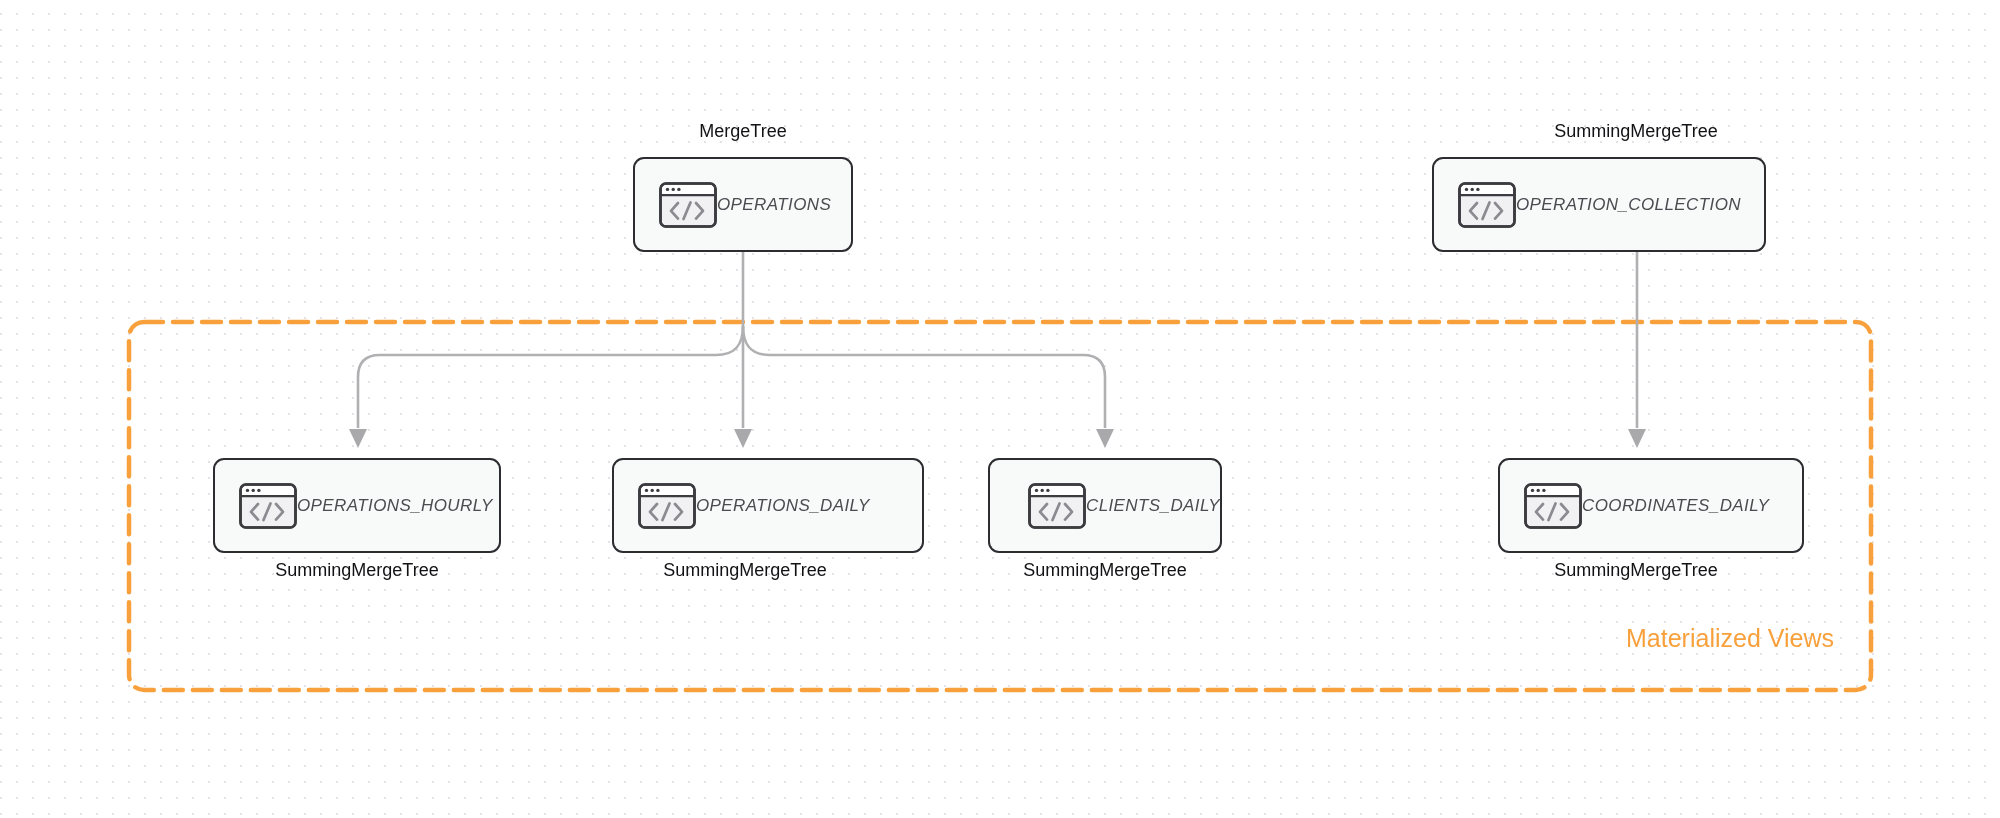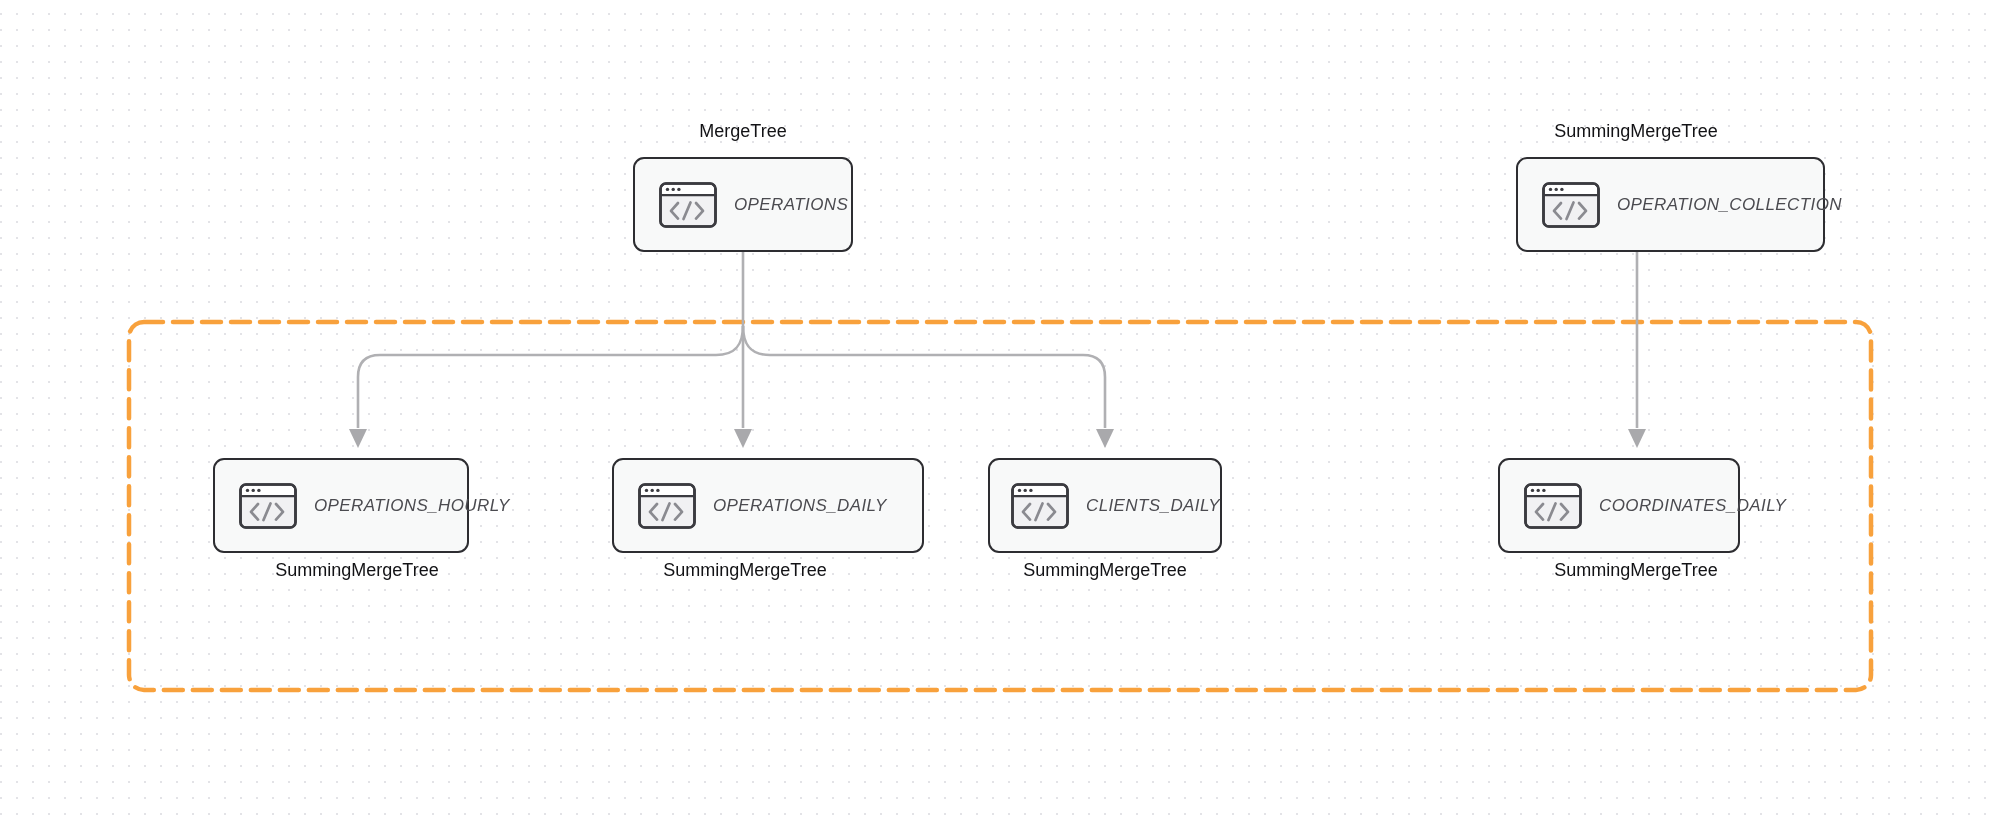--- a/index.html
+++ b/index.html
@@ -27,21 +27,20 @@
   .node {
     position: absolute;
     box-sizing: border-box;
     height: 95px;
     background: #f8f9f9;
     border: 2.5px solid #2d2d31;
     border-radius: 11px;
     display: flex;
     align-items: center;
     padding-left: 24px;
-    gap: 17px;
   }
   .node-title {
     font-style: italic;
     font-size: 17px;
     color: #4b4b50;
     letter-spacing: 0.4px;
     white-space: nowrap;
   }
   .icon {
     display: inline-flex;
@@ -89,58 +88,59 @@
   </svg>
 
   <div class="engine-label" style="left:623px; top:121px;">MergeTree</div>
   <div class="engine-label" style="left:1516px; top:121px;">SummingMergeTree</div>
 
   <div class="engine-label" style="left:237px; top:560px;">SummingMergeTree</div>
   <div class="engine-label" style="left:625px; top:560px;">SummingMergeTree</div>
   <div class="engine-label" style="left:985px; top:560px;">SummingMergeTree</div>
   <div class="engine-label" style="left:1516px; top:560px;">SummingMergeTree</div>
 
+  <div class="group-label">Materialized Views</div>
 
   <div class="node" style="left:633px; top:157px; width:220px;">
     <span class="icon">
       <svg width="58" height="46" viewBox="0 0 58 46" xmlns="http://www.w3.org/2000/svg">
         <rect x="1.5" y="1.5" width="55" height="43" rx="5.5" fill="#ffffff" stroke="#3b3b40" stroke-width="2.6"></rect>
         <rect x="3" y="13.5" width="52" height="29.5" rx="3" fill="#f1f1f3"></rect>
         <rect x="1.5" y="1.5" width="55" height="43" rx="5.5" fill="none" stroke="#3b3b40" stroke-width="2.6"></rect>
         <line x1="2" y1="13.2" x2="56" y2="13.2" stroke="#3b3b40" stroke-width="2.2"></line>
         <circle cx="8.5" cy="7.4" r="1.7" fill="#3b3b40"></circle>
           <circle cx="14.2" cy="7.4" r="1.7" fill="#3b3b40"></circle>
           <circle cx="19.9" cy="7.4" r="1.7" fill="#3b3b40"></circle>
         <polyline points="19,21 12,28.8 19,36.6" fill="none" stroke="#8a8a90" stroke-width="2.7" stroke-linecap="round" stroke-linejoin="round"></polyline>
         <line x1="24.5" y1="37" x2="31.5" y2="20.5" stroke="#8a8a90" stroke-width="2.7" stroke-linecap="round"></line>
         <polyline points="37,21 44,28.8 37,36.6" fill="none" stroke="#8a8a90" stroke-width="2.7" stroke-linecap="round" stroke-linejoin="round"></polyline>
       </svg>
     </span>
     <span class="node-title">OPERATIONS</span>
   </div>
 
-  <div class="node" style="left:1516px; top:157px; width:309px;text-align:center;">
+  <div class="node" style="left:1432px; top:157px; width:334px;text-align:center;">
     <span class="icon">
       <svg width="58" height="46" viewBox="0 0 58 46" xmlns="http://www.w3.org/2000/svg">
         <rect x="1.5" y="1.5" width="55" height="43" rx="5.5" fill="#ffffff" stroke="#3b3b40" stroke-width="2.6"></rect>
         <rect x="3" y="13.5" width="52" height="29.5" rx="3" fill="#f1f1f3"></rect>
         <rect x="1.5" y="1.5" width="55" height="43" rx="5.5" fill="none" stroke="#3b3b40" stroke-width="2.6"></rect>
         <line x1="2" y1="13.2" x2="56" y2="13.2" stroke="#3b3b40" stroke-width="2.2"></line>
         <circle cx="8.5" cy="7.4" r="1.7" fill="#3b3b40"></circle>
           <circle cx="14.2" cy="7.4" r="1.7" fill="#3b3b40"></circle>
           <circle cx="19.9" cy="7.4" r="1.7" fill="#3b3b40"></circle>
         <polyline points="19,21 12,28.8 19,36.6" fill="none" stroke="#8a8a90" stroke-width="2.7" stroke-linecap="round" stroke-linejoin="round"></polyline>
         <line x1="24.5" y1="37" x2="31.5" y2="20.5" stroke="#8a8a90" stroke-width="2.7" stroke-linecap="round"></line>
         <polyline points="37,21 44,28.8 37,36.6" fill="none" stroke="#8a8a90" stroke-width="2.7" stroke-linecap="round" stroke-linejoin="round"></polyline>
       </svg>
     </span>
     <span class="node-title">OPERATION_COLLECTION</span>
   </div>
 
-  <div class="node" style="left:213px; top:458px; width:256px;">
+  <div class="node" style="left:213px; top:458px; width:288px;">
     <span class="icon">
       <svg width="58" height="46" viewBox="0 0 58 46" xmlns="http://www.w3.org/2000/svg">
         <rect x="1.5" y="1.5" width="55" height="43" rx="5.5" fill="#ffffff" stroke="#3b3b40" stroke-width="2.6"></rect>
         <rect x="3" y="13.5" width="52" height="29.5" rx="3" fill="#f1f1f3"></rect>
         <rect x="1.5" y="1.5" width="55" height="43" rx="5.5" fill="none" stroke="#3b3b40" stroke-width="2.6"></rect>
         <line x1="2" y1="13.2" x2="56" y2="13.2" stroke="#3b3b40" stroke-width="2.2"></line>
         <circle cx="8.5" cy="7.4" r="1.7" fill="#3b3b40"></circle>
           <circle cx="14.2" cy="7.4" r="1.7" fill="#3b3b40"></circle>
           <circle cx="19.9" cy="7.4" r="1.7" fill="#3b3b40"></circle>
         <polyline points="19,21 12,28.8 19,36.6" fill="none" stroke="#8a8a90" stroke-width="2.7" stroke-linecap="round" stroke-linejoin="round"></polyline>
@@ -180,21 +180,21 @@
           <circle cx="14.2" cy="7.4" r="1.7" fill="#3b3b40"></circle>
           <circle cx="19.9" cy="7.4" r="1.7" fill="#3b3b40"></circle>
         <polyline points="19,21 12,28.8 19,36.6" fill="none" stroke="#8a8a90" stroke-width="2.7" stroke-linecap="round" stroke-linejoin="round"></polyline>
         <line x1="24.5" y1="37" x2="31.5" y2="20.5" stroke="#8a8a90" stroke-width="2.7" stroke-linecap="round"></line>
         <polyline points="37,21 44,28.8 37,36.6" fill="none" stroke="#8a8a90" stroke-width="2.7" stroke-linecap="round" stroke-linejoin="round"></polyline>
       </svg>
     </span>
     <span class="node-title">CLIENTS_DAILY</span>
   </div>
 
-  <div class="node" style="left:1498px; top:458px; width:242px;">
+  <div class="node" style="left:1498px; top:458px; width:306px;">
     <span class="icon">
       <svg width="58" height="46" viewBox="0 0 58 46" xmlns="http://www.w3.org/2000/svg">
         <rect x="1.5" y="1.5" width="55" height="43" rx="5.5" fill="#ffffff" stroke="#3b3b40" stroke-width="2.6"></rect>
         <rect x="3" y="13.5" width="52" height="29.5" rx="3" fill="#f1f1f3"></rect>
         <rect x="1.5" y="1.5" width="55" height="43" rx="5.5" fill="none" stroke="#3b3b40" stroke-width="2.6"></rect>
         <line x1="2" y1="13.2" x2="56" y2="13.2" stroke="#3b3b40" stroke-width="2.2"></line>
         <circle cx="8.5" cy="7.4" r="1.7" fill="#3b3b40"></circle>
           <circle cx="14.2" cy="7.4" r="1.7" fill="#3b3b40"></circle>
           <circle cx="19.9" cy="7.4" r="1.7" fill="#3b3b40"></circle>
         <polyline points="19,21 12,28.8 19,36.6" fill="none" stroke="#8a8a90" stroke-width="2.7" stroke-linecap="round" stroke-linejoin="round"></polyline>

